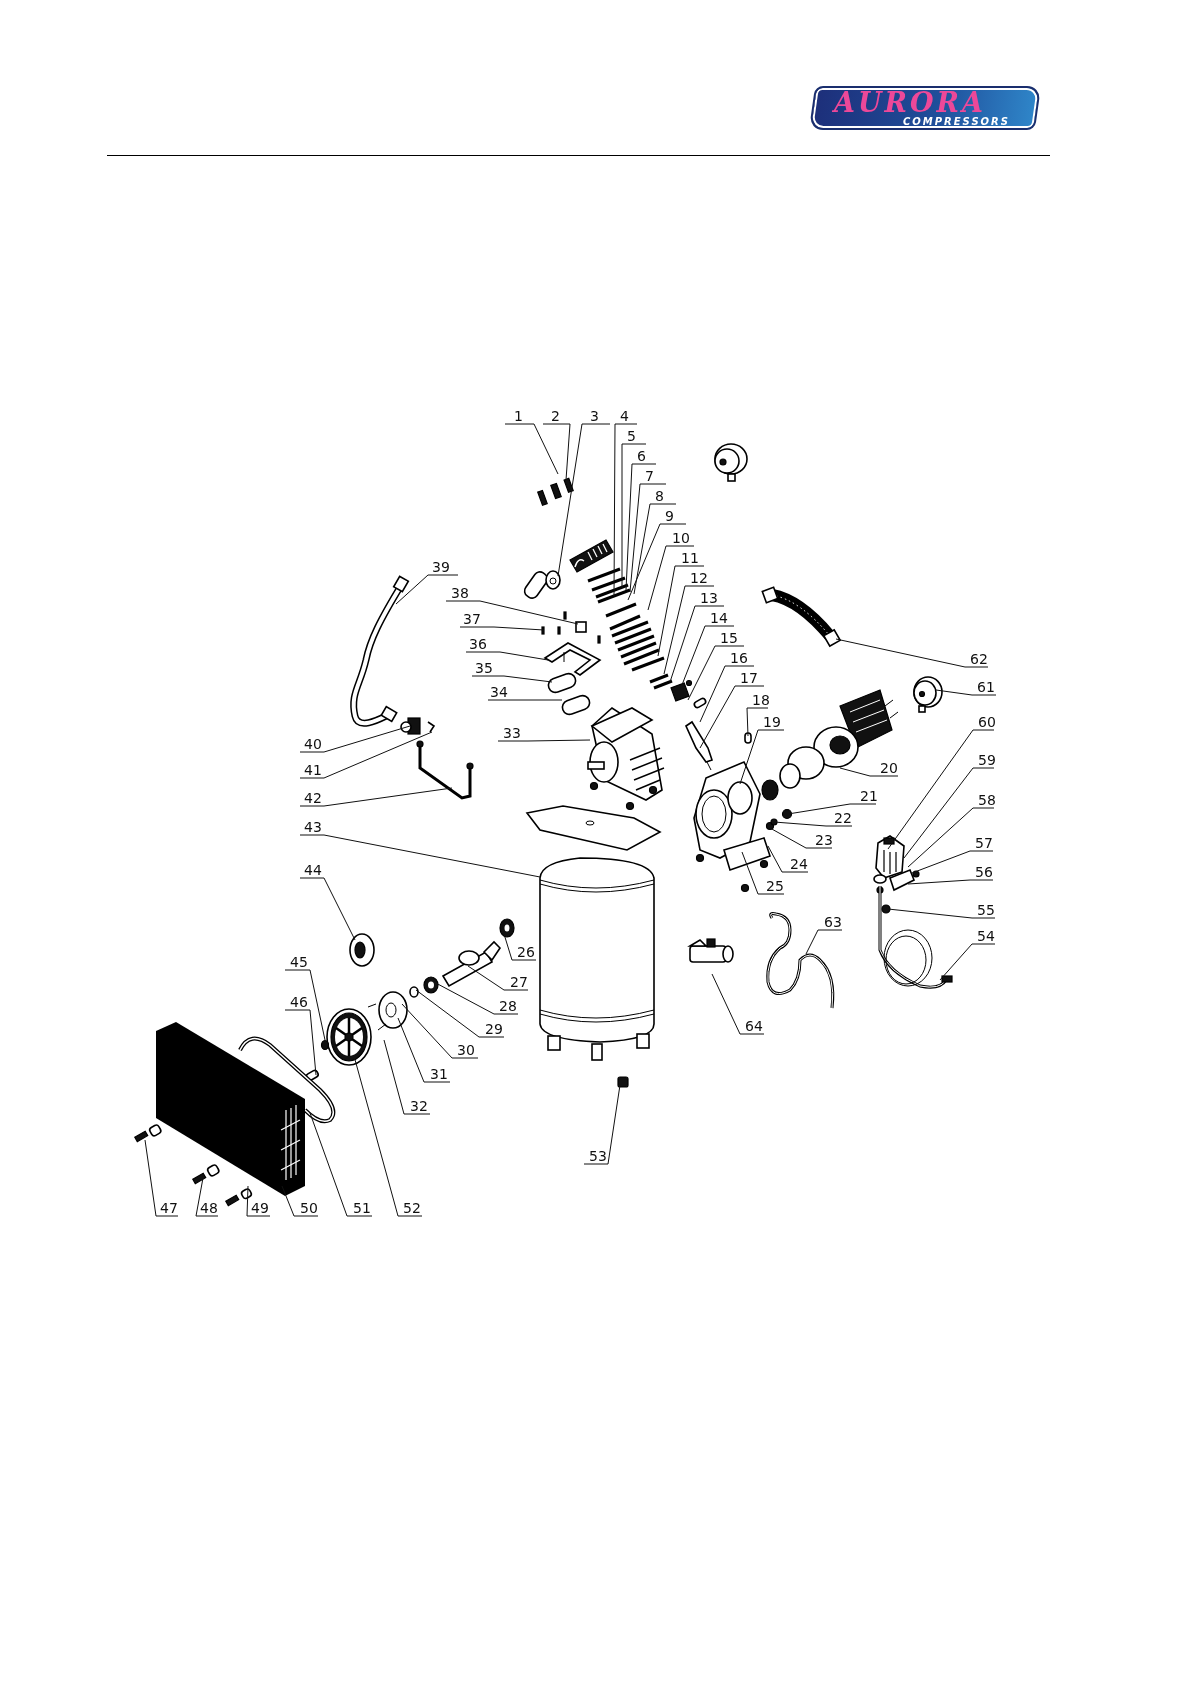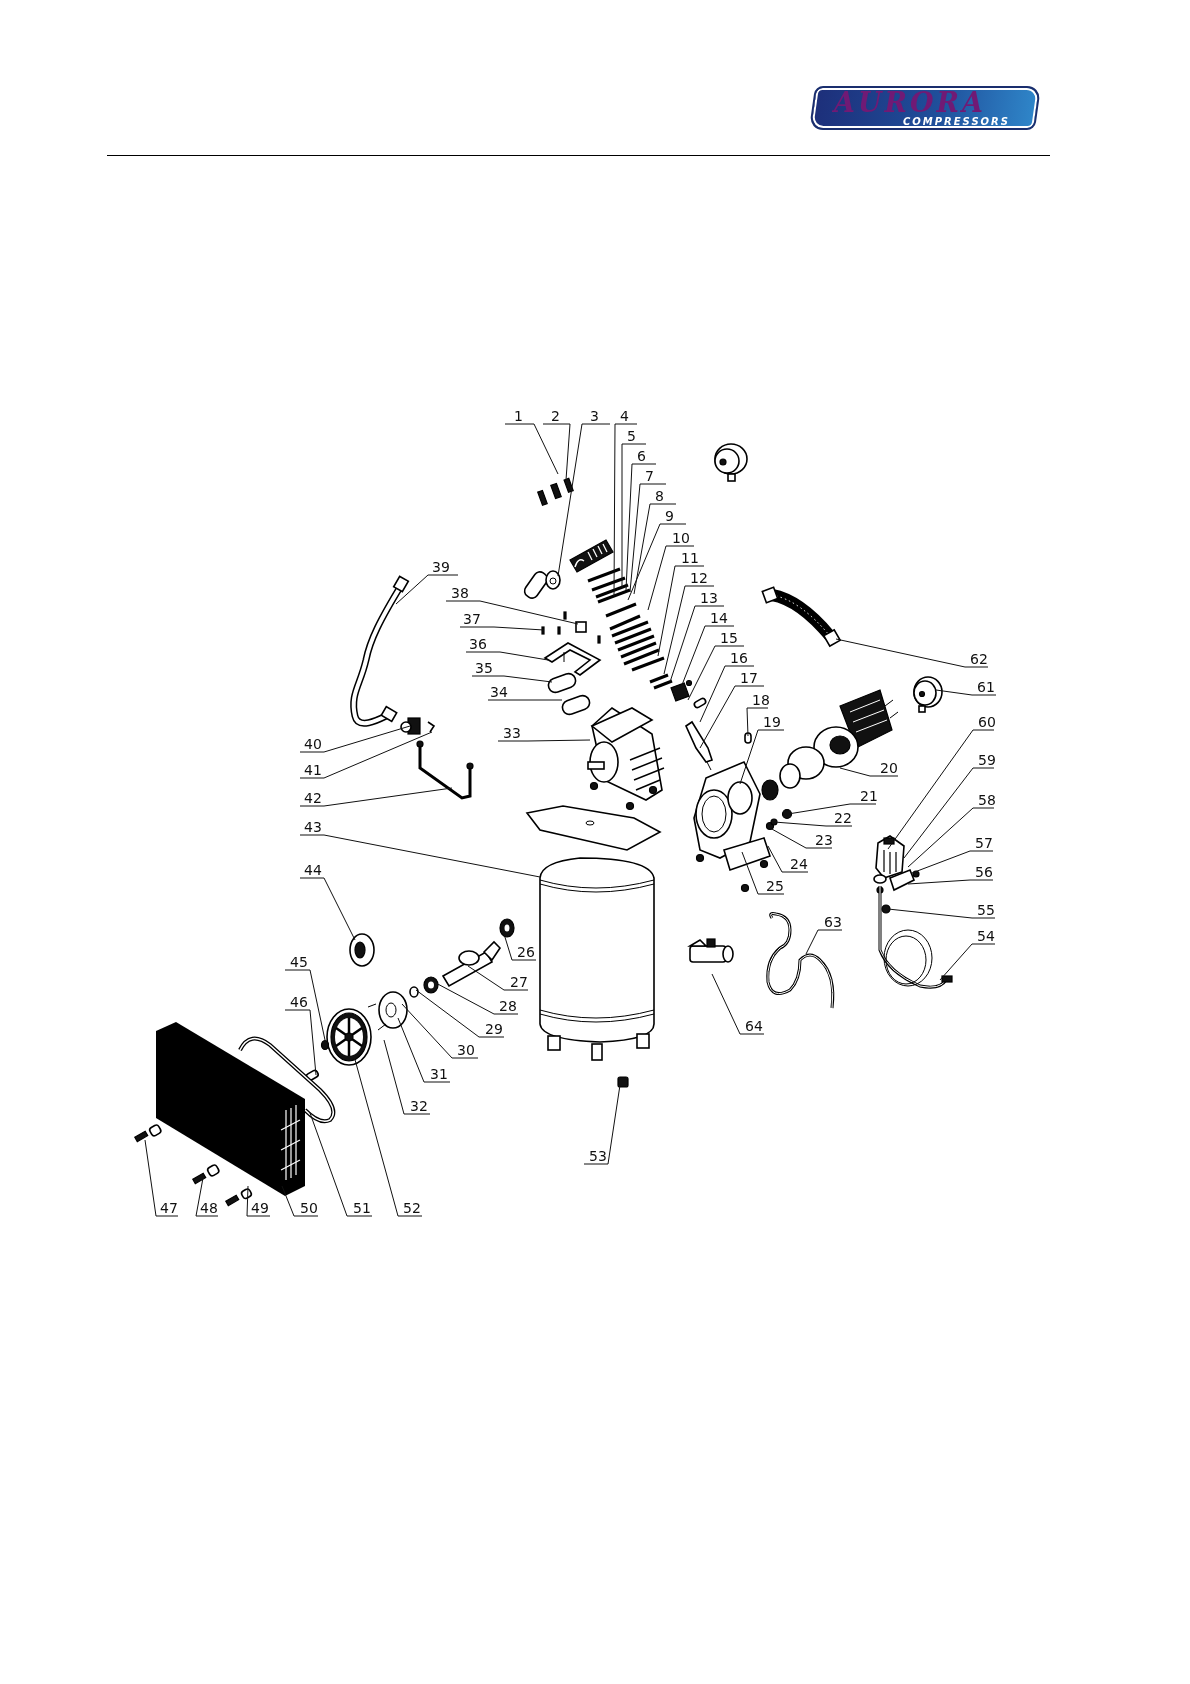--- a/index.html
+++ b/index.html
@@ -3,21 +3,21 @@
 <meta charset="utf-8">
 <style>
   html, body { margin: 0; padding: 0; background: #ffffff; }
   body { width: 1190px; height: 1684px; position: relative; overflow: hidden;
          font-family: "DejaVu Sans", sans-serif; }
   .logo { position: absolute; left: 812px; top: 86px; width: 226px; height: 44px; }
   .logo-box { position: absolute; inset: 0; border-radius: 8px 14px 8px 14px;
               background: linear-gradient(90deg, #1d2f7a 0%, #1f4e9a 55%, #2f86c9 100%);
               border: 2px solid #1a2e6e; box-shadow: 0 0 0 2px #ffffff inset; transform: skewX(-8deg); }
   .logo-title { position: absolute; left: 22px; top: 1px; font-family: "DejaVu Serif", serif;
-                font-weight: bold; font-style: italic; font-size: 27px; letter-spacing: 3px; color: #701a75; }
+                font-weight: bold; font-style: italic; font-size: 27px; letter-spacing: 3px; color: #ec4899; }
   .logo-sub { position: absolute; right: 28px; bottom: 3px; font-family: "DejaVu Sans", sans-serif;
               font-weight: bold; font-style: italic; font-size: 10px; letter-spacing: 2px; color: #ffffff; }
   .header-rule { position: absolute; left: 107px; top: 155px; width: 943px; height: 0;
                  border-top: 1.5px solid #000; }
   svg.diagram { position: absolute; left: 0; top: 0; }
   .lbl { font-family: "DejaVu Sans", sans-serif; font-size: 14px; fill: #111; }
   .lead { stroke: #111; stroke-width: 1; fill: none; }
   .part { stroke: #000; stroke-width: 1.6; fill: #fff; }
   .part-dark { stroke: #000; stroke-width: 1.2; fill: #111; }
   .thin { stroke: #000; stroke-width: 1; fill: none; }

